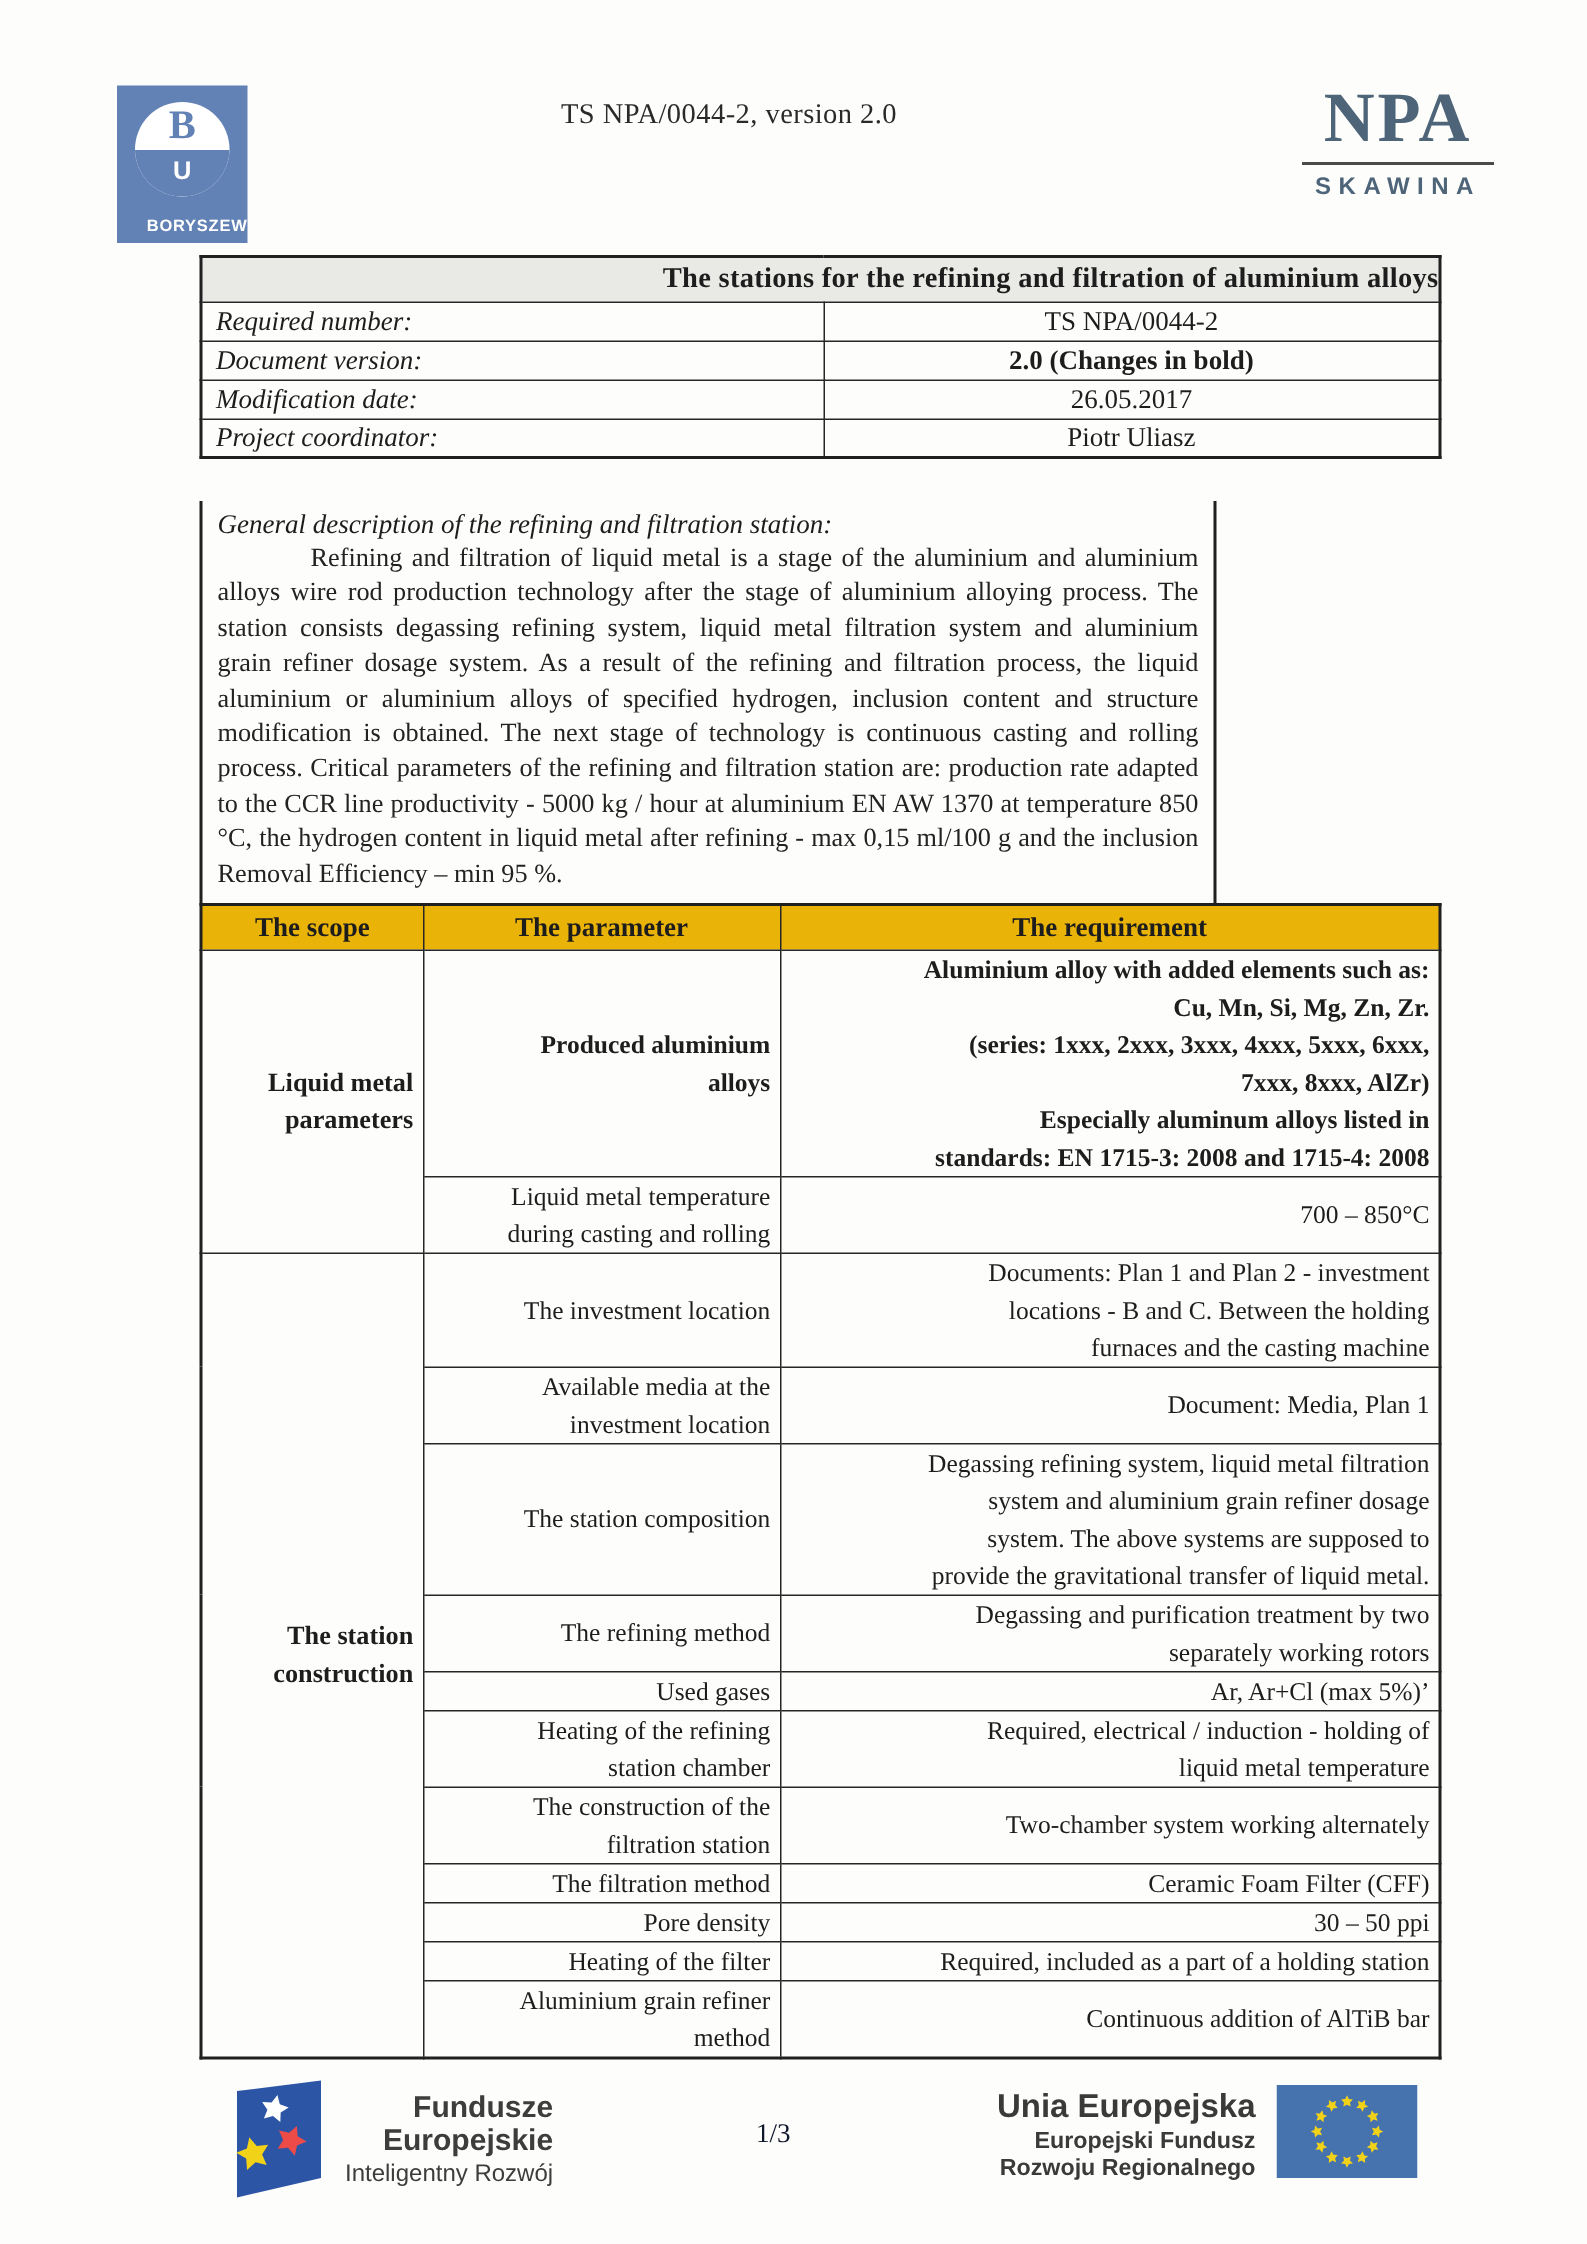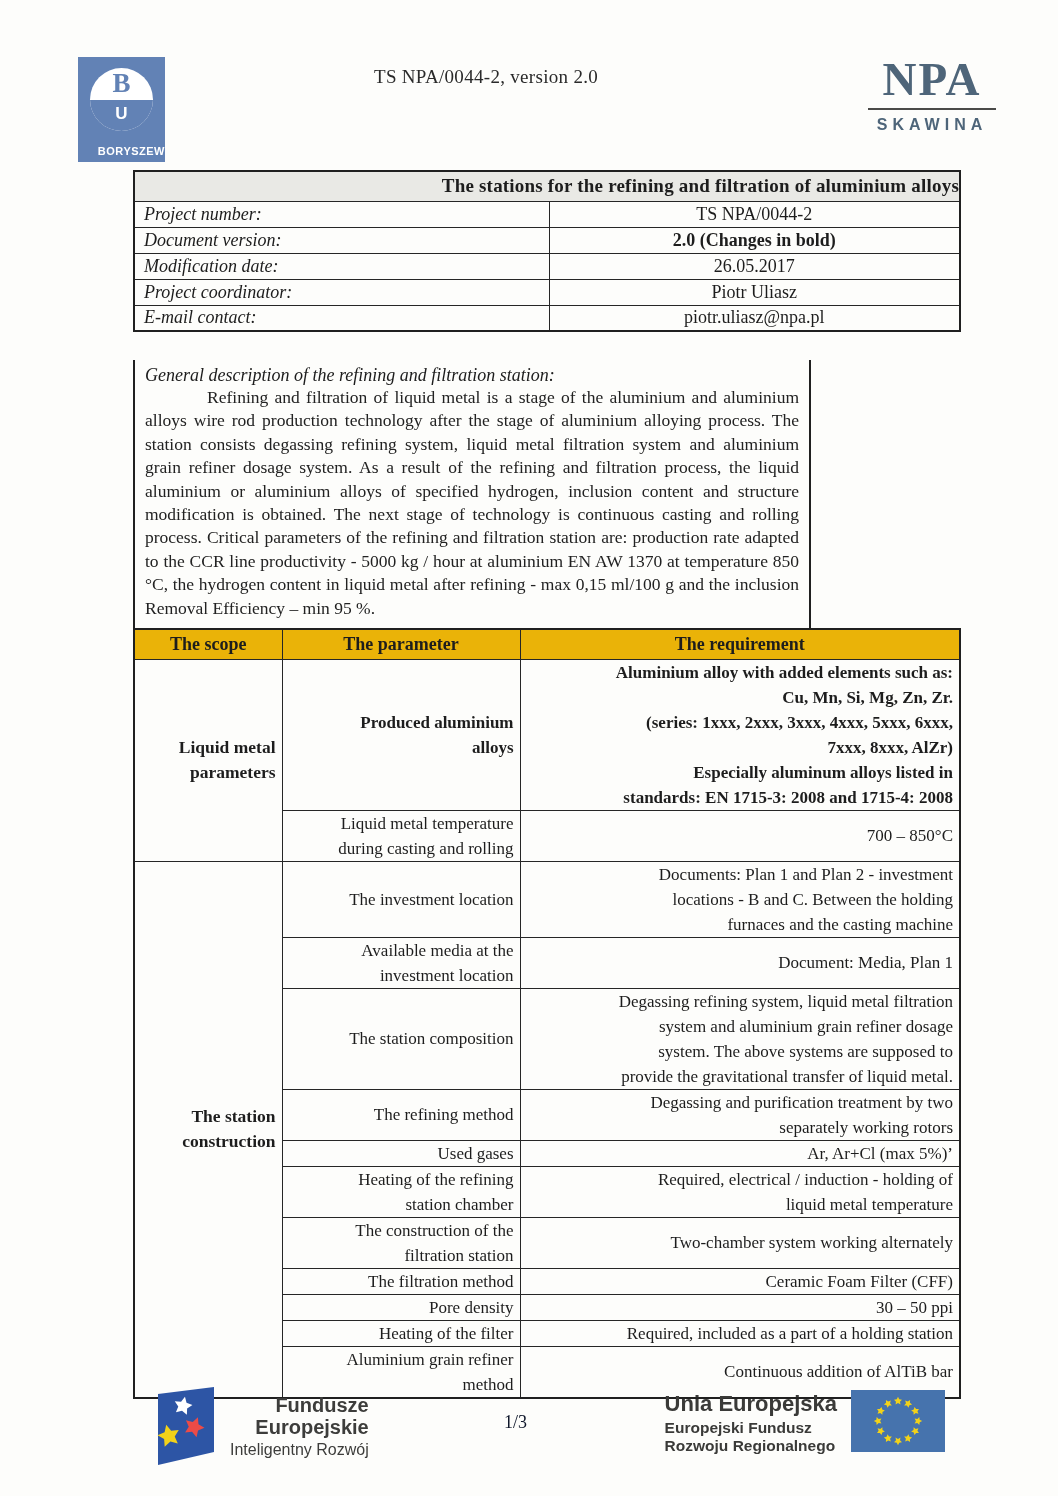--- a/index.html
+++ b/index.html
@@ -51,21 +51,21 @@
 
   
   .footer { position:absolute; left:0; top:1380px; width:1058px; height:110px; font-family:"Liberation Sans",sans-serif; }
   .fe { position:absolute; left:152px; top:6px; display:flex;text-align:right; }
   .fe-flag { width:66px; height:80px; }
   .fe-text { margin:8px 0 0 12px; color:#3d3d3b; }
   .fe-title { font-size:20px; font-weight:bold; line-height:22px; }
   .fe-sub { font-size:16px; margin-top:3px; }
   .pageno { position:absolute; left:467px; top:32px; width:60px; text-align:right; font-family:"Liberation Serif",serif; font-size:18px; color:#0f172a; }
   .ue { position:absolute; right:113px; top:10px; display:flex; align-items:flex-start; }
-  .ue-text { text-align:left; color:#3a3a38; margin-top:2px; }
+  .ue-text { text-align:right; color:#3a3a38; margin-top:2px; }
   .ue-title { font-size:22px; font-weight:bold; line-height:24px; }
   .ue-sub { font-size:15.5px; font-weight:bold; line-height:18px; margin-top:3px; }
   .eu-flag { margin-left:14px; width:94px; height:62px; }
   .hidden-defs { position:absolute; width:0; height:0; overflow:hidden; }
 </style>
 </head>
 <body>
 
 <svg class="hidden-defs" xmlns="http://www.w3.org/2000/svg">
   <defs>
@@ -100,38 +100,34 @@
           <col style="width:415px">
           <col style="width:411px">
         </colgroup>
       <thead>
         <tr>
           <th class="title-cell" colspan="2">The stations for the refining and filtration of aluminium alloys</th>
         </tr>
       </thead>
       <tbody id="info-body">
           <tr>
-            <td class="il">Project number:</td>
+            <td class="il">Required number:</td>
             <td class="iv">TS NPA/0044-2</td>
           </tr>
           <tr>
             <td class="il">Document version:</td>
             <td class="iv b">2.0 (Changes in bold)</td>
           </tr>
           <tr>
             <td class="il">Modification date:</td>
             <td class="iv">26.05.2017</td>
           </tr>
           <tr>
             <td class="il">Project coordinator:</td>
             <td class="iv">Piotr Uliasz</td>
-          </tr>
-          <tr>
-            <td class="il">E-mail contact:</td>
-            <td class="iv">piotr.uliasz@npa.pl</td>
           </tr>
         </tbody>
     </table>
 
     <section class="desc">
       <div class="desc-h">General description of the refining and filtration station:</div>
       <p class="desc-p">Refining and filtration of liquid metal is a stage of the aluminium and aluminium alloys wire rod production technology after the stage of aluminium alloying process. The station consists degassing refining system, liquid metal filtration system and aluminium grain refiner dosage system. As a result of the refining and filtration process, the liquid aluminium or aluminium alloys of specified hydrogen, inclusion content and structure modification is obtained. The next stage of technology is continuous casting and rolling process. Critical parameters of the refining and filtration station are: production rate adapted to the CCR line productivity - 5000 kg / hour at aluminium EN AW 1370 at temperature 850 °C, the hydrogen content in liquid metal after refining - max 0,15 ml/100 g and the inclusion Removal Efficiency – min 95 %.</p>
     </section>
 
     <table class="spec">

